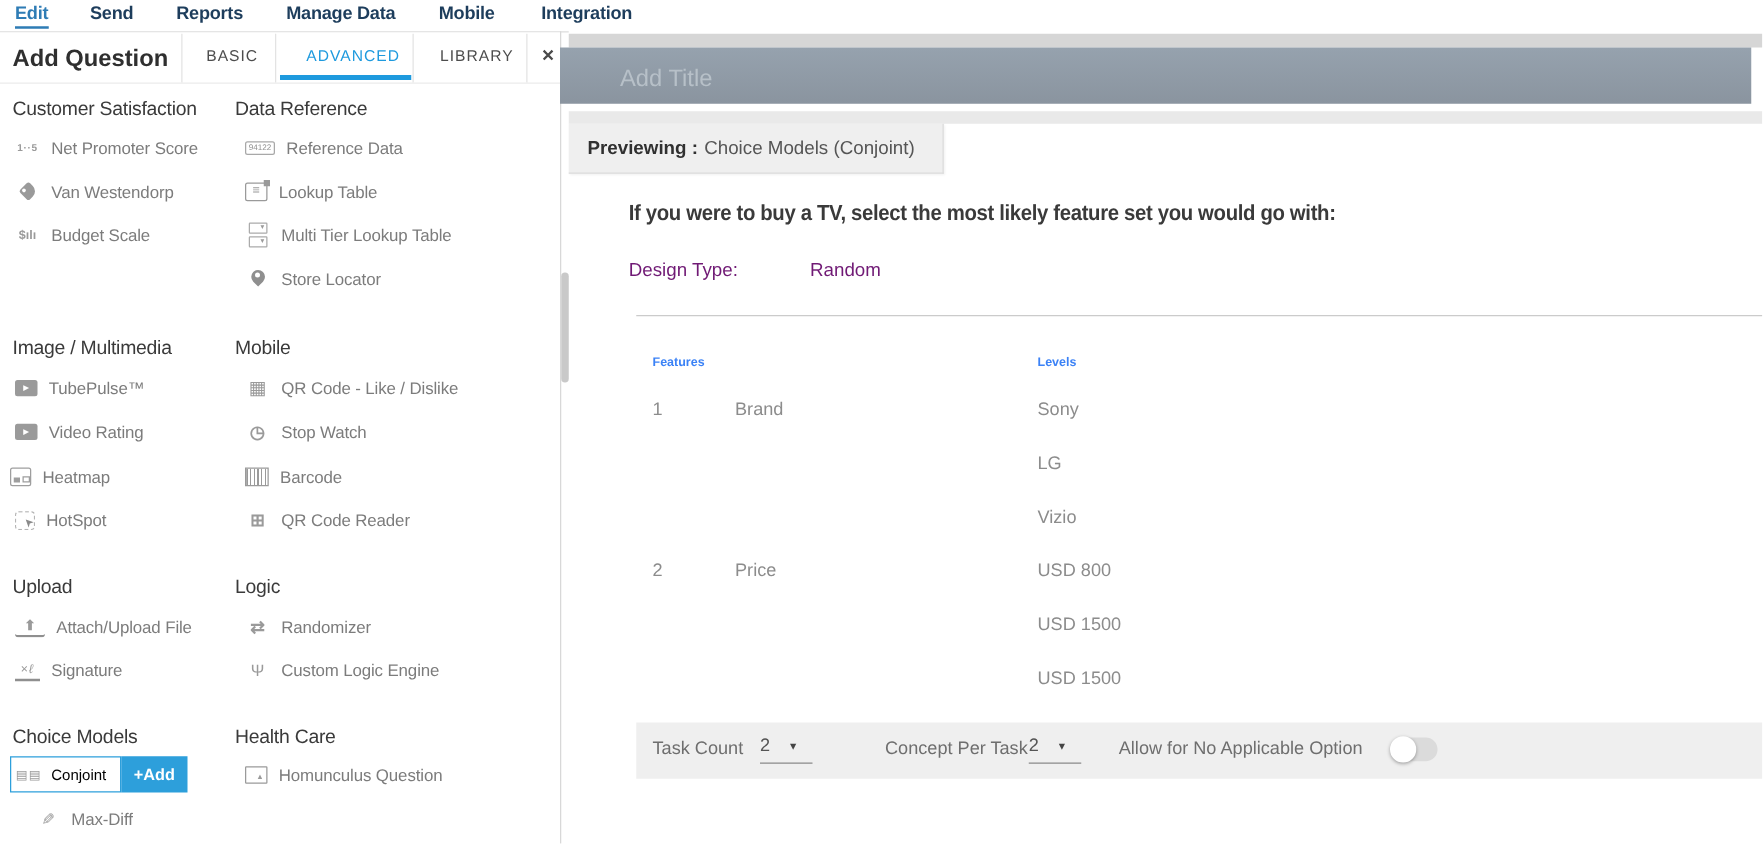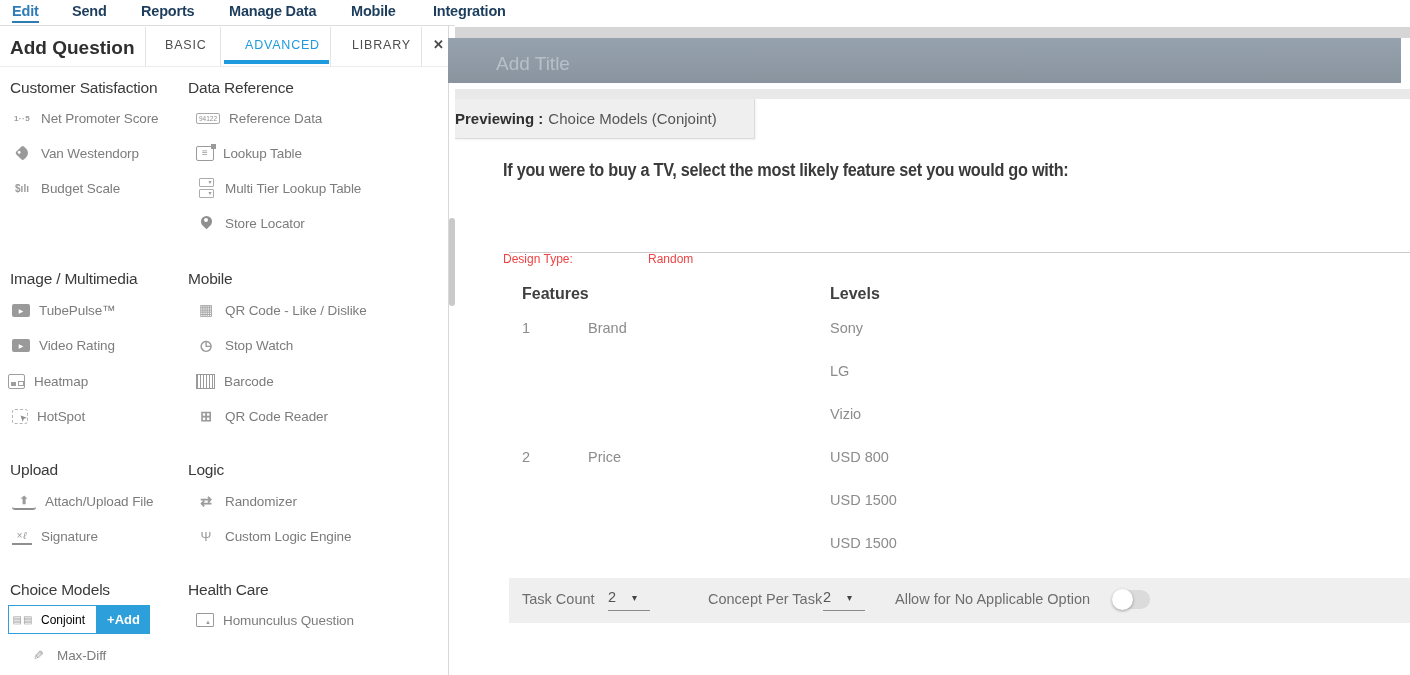--- a/index.html
+++ b/index.html
@@ -79,29 +79,29 @@
       font-family:"Liberation Sans",sans-serif;}
 
   
   #strip-top{left:455px;top:27px;width:955px;height:11px;background:#d6d6d6;}
   #title-bar{left:448px;top:38px;width:953px;height:45px;
       background:linear-gradient(#96a2ae,#8a949f);cursor:text;}
   #title-bar .ph{position:absolute;left:48px;top:0;line-height:51px;font-size:19px;color:#b7c0c8;}
   #strip-bottom{left:455px;top:89px;width:955px;height:10px;background:#e9e9e9;}
   #preview-badge{left:455px;top:99px;width:300px;height:40px;background:#efefef;
       border-right:1px solid #dcdcdc;border-bottom:1px solid #dcdcdc;box-shadow:1px 1px 2px rgba(0,0,0,.06);
-      display:flex;align-items:center;box-sizing:border-box;gap:5px;}
+      display:flex;align-items:center;padding-left:15px;box-sizing:border-box;gap:5px;}
   #preview-badge .b{font-size:15px;font-weight:bold;color:#303030;}
   #preview-badge .v{font-size:15px;color:#555;}
   #question-text{left:503px;top:160px;font-size:17.5px;font-weight:bold;color:#3a3a3a;
       letter-spacing:-0.3px;transform:scaleX(.93);transform-origin:left center;white-space:nowrap;}
-  .design{font-size:12px;color:#ef4444;margin-top:44px;}
+  .design{font-size:15px;color:#701a75;}
   #divider{left:509px;top:252px;width:901px;height:1px;background:#cbcbcb;}
 
-  .th{position:absolute;font-size:16px;font-weight:bold;color:#404040;}
+  .th{position:absolute;font-size:10px;font-weight:bold;color:#3b82f6;}
   .td{position:absolute;font-size:14.5px;color:#8c8c8c;}
 
   
   #footer-bar{left:509px;top:578px;width:901px;height:45px;background:#efefef;}
   .ft-lbl{position:absolute;top:591px;font-size:14.5px;color:#6e6e6e;}
   .ft-select{position:absolute;top:589px;width:42px;border-bottom:1px solid #8a8a8a;padding-bottom:5px;
       display:flex;align-items:center;cursor:pointer;}
   .ft-select .val{font-size:14.5px;color:#555;}
   .ft-select .caret{font-size:10px;color:#444;margin-left:16px;}
   #toggle{left:1113px;top:590px;width:37px;height:19px;border-radius:10px;background:#dbdbdb;cursor:pointer;}

